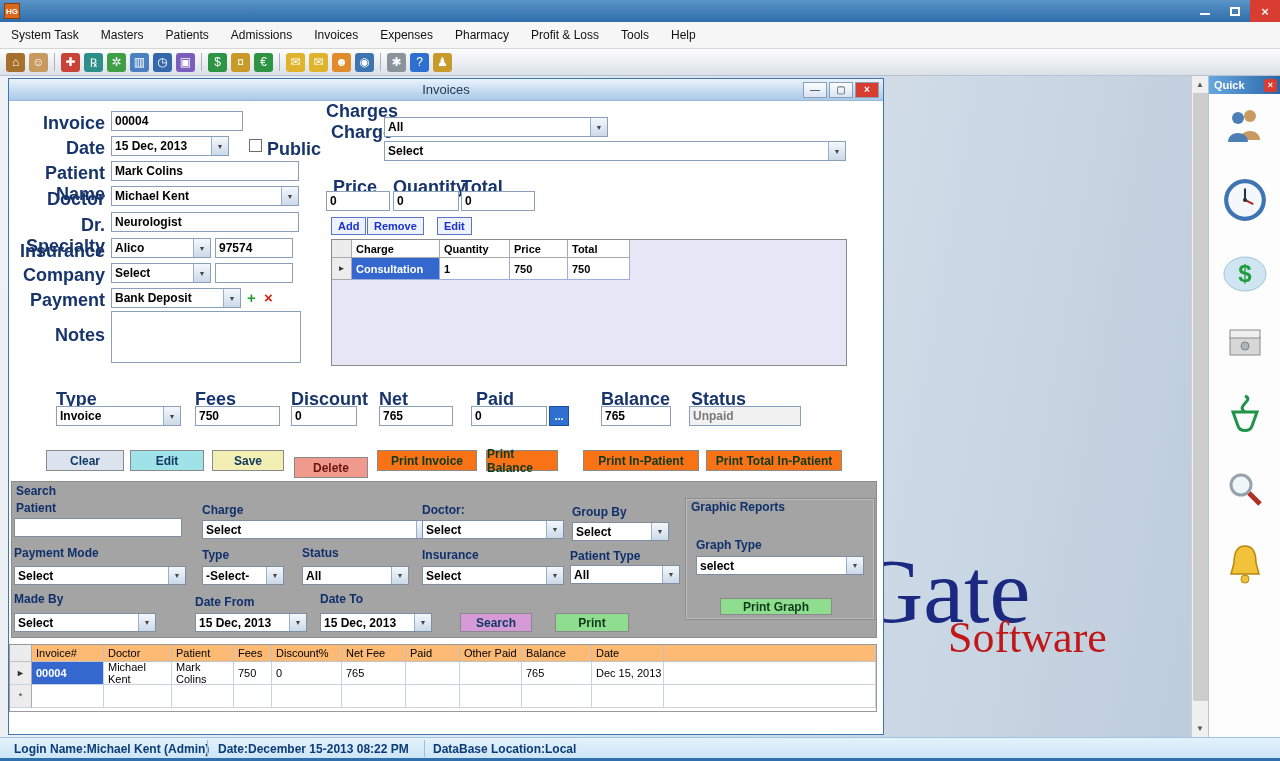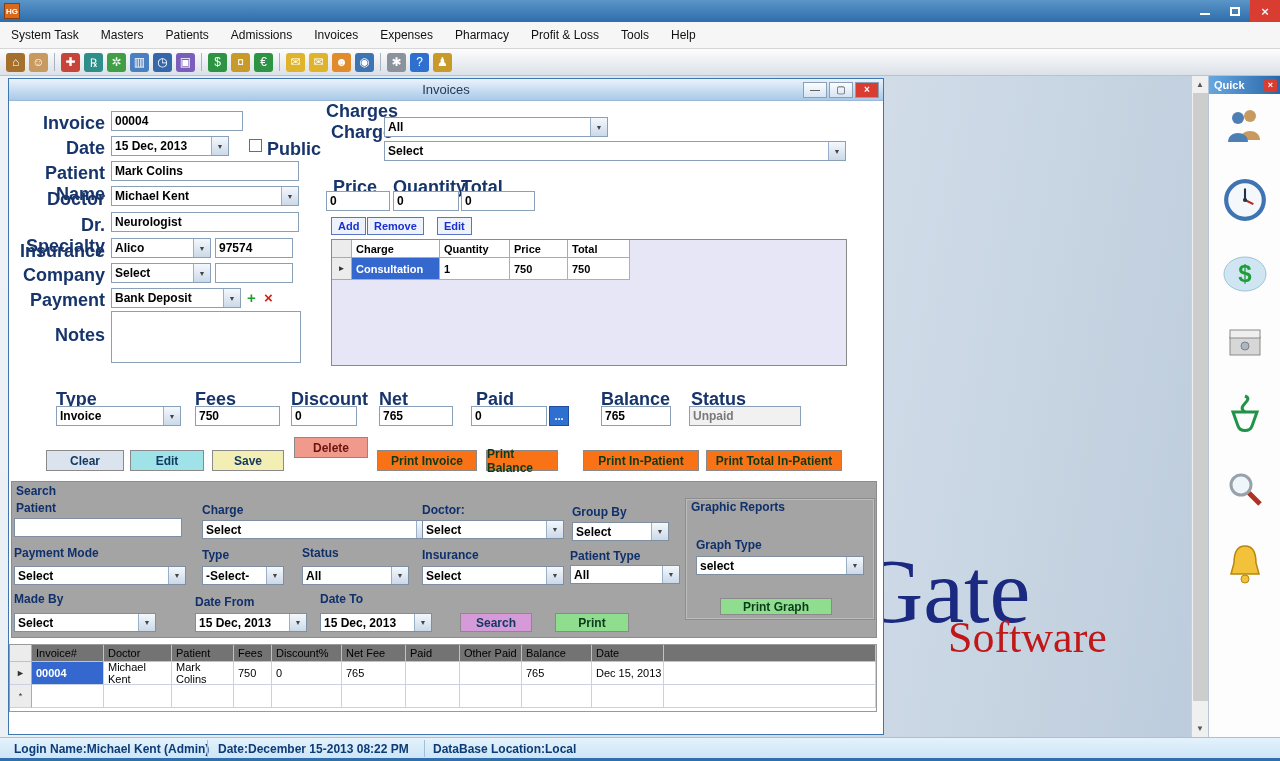--- a/index.html
+++ b/index.html
@@ -92,21 +92,21 @@
   .spanel .tb,.spanel .cb{border:1px solid #7f8ea0;}
   .sbtn{position:absolute;height:19px;border:1px solid #8a8a8a;display:flex;align-items:center;justify-content:center;
     font-size:12px;font-weight:bold;color:#123a63;}
   .b-search{background:#d79ad9;} .b-sprint{background:#8fdd8f;color:#0d3a1a;}
   .gbox{position:absolute;left:673px;top:16px;width:190px;height:122px;border:1px solid #8c8c8c;
     box-shadow:inset 0 0 0 1px #bdbdbd;}
 
   
   .rgrid{position:absolute;left:0;top:565px;width:868px;height:68px;background:#fff;border:1px solid #9a9a9a;font-size:11px;}
   .rgr{display:flex;}
-  .rgh .rc{background:#737373;border-right:1px solid #c2c2c2;border-bottom:1px solid #c2c2c2;height:17px;
+  .rgh .rc{background:#fdba74;border-right:1px solid #c2c2c2;border-bottom:1px solid #c2c2c2;height:17px;
     display:flex;align-items:center;padding-left:4px;color:#000;}
   .rgd .rc{background:#fff;border-right:1px solid #c9d2e0;border-bottom:1px solid #c9d2e0;height:23px;
     display:flex;align-items:center;padding-left:4px;}
   .rc.sel{background:#ececec;border-right:1px solid #ababab;justify-content:center;padding-left:0;font-size:9px;color:#333;}
   .rc.hilite{background:#3468cf;color:#fff;font-weight:bold;}
   .r-sel{width:22px;} .r-inv{width:72px;} .r-doc{width:68px;} .r-pat{width:62px;} .r-fees{width:38px;}
   .r-disc{width:70px;} .r-net{width:64px;} .r-paid{width:54px;} .r-other{width:62px;} .r-bal{width:70px;}
   .r-date{width:72px;} .r-fill{flex:1;}
 
   
@@ -301,21 +301,21 @@
   <div class="tb" style="left:462px;top:327px;width:76px;">0</div>
   <div class="dots" style="left:540px;top:327px;">...</div>
   <div class="flabel" style="left:592px;top:310px;width:70px;text-align:left;">Balance</div>
   <div class="tb" style="left:592px;top:327px;width:70px;">765</div>
   <div class="flabel" style="left:682px;top:310px;width:70px;text-align:left;">Status</div>
   <div class="tb dis" style="left:680px;top:327px;width:112px;">Unpaid</div>
 
   <div class="abtn b-clear" style="left:37px;top:371px;width:78px;">Clear</div>
   <div class="abtn b-edit" style="left:121px;top:371px;width:74px;">Edit</div>
   <div class="abtn b-save" style="left:203px;top:371px;width:72px;">Save</div>
-  <div class="abtn b-delete" style="left:285px;top:358px;width:74px;text-align:right;">Delete</div>
+  <div class="abtn b-delete" style="left:285px;top:378px;width:74px;text-align:right;">Delete</div>
   <div class="abtn b-print" style="left:368px;top:371px;width:100px;">Print Invoice</div>
   <div class="abtn b-print" style="left:477px;top:371px;width:72px;">Print Balance</div>
   <div class="abtn b-print" style="left:574px;top:371px;width:116px;">Print In-Patient</div>
   <div class="abtn b-print" style="left:697px;top:371px;width:136px;">Print Total In-Patient</div>
 
   <div class="spanel">
     <div class="slbl" style="left:4px;top:2px;">Search</div>
     <div class="slbl" style="left:4px;top:19px;">Patient</div>
     <div class="tb" style="left:2px;top:36px;width:168px;height:19px;"></div>
 

